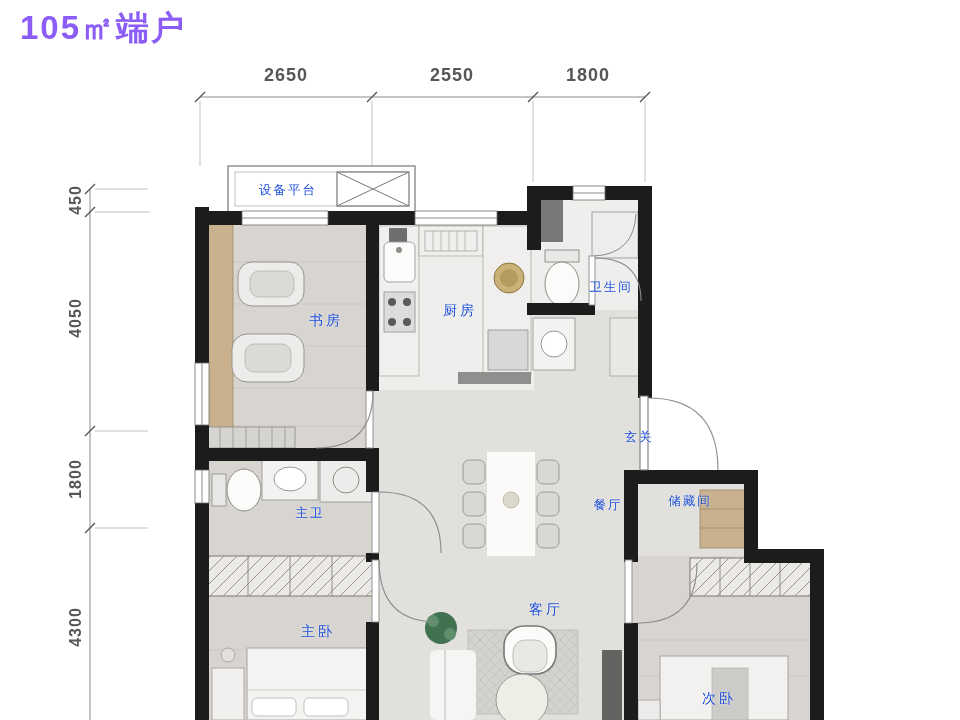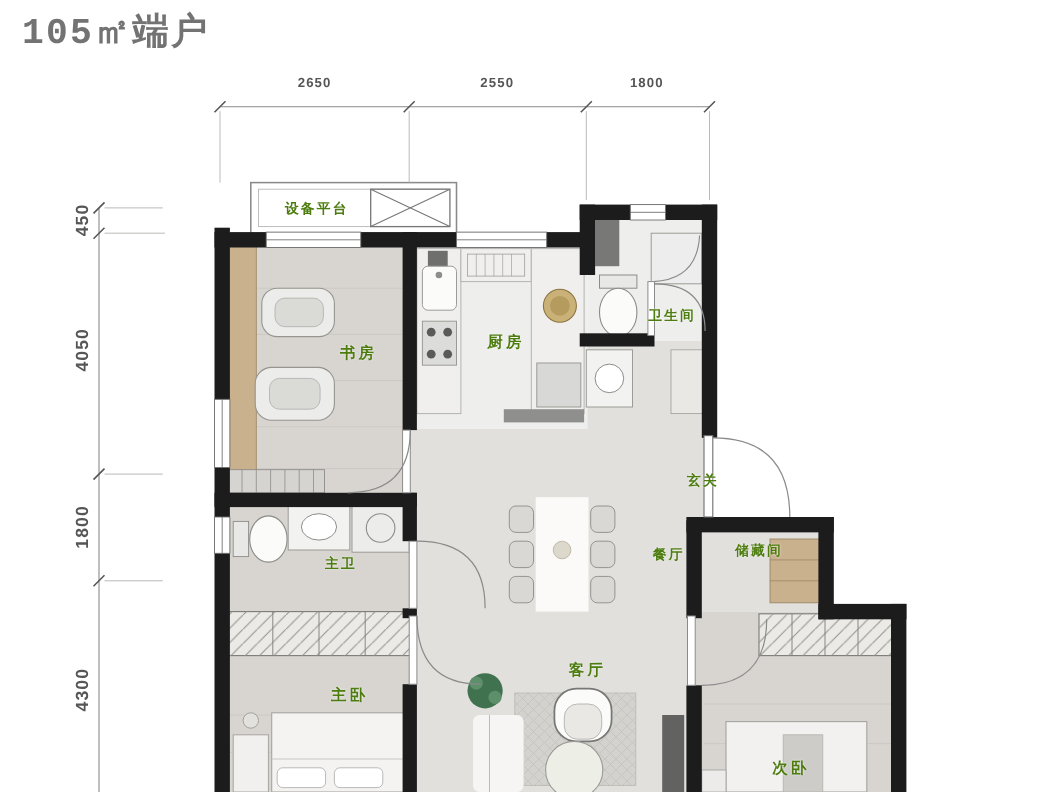--- a/index.html
+++ b/index.html
@@ -3,31 +3,31 @@
 <meta charset="utf-8">
 <style>
   html,body{margin:0;padding:0;}
   body{
     width:960px;height:720px;position:relative;overflow:hidden;
     background:#ffffff;font-family:"Liberation Sans","DejaVu Sans",sans-serif;
   }
   #plan-svg{position:absolute;left:0;top:0;}
   .page-title{
     position:absolute;left:20px;top:6px;font-size:33px;font-weight:600;
-    color:#737373;letter-spacing:2px;white-space:nowrap;font-family:Liberation Mono, monospace;
+    color:#8b5cf6;letter-spacing:2px;white-space:nowrap;
   }
   .room{
     position:absolute;transform:translate(-50%,-50%);
-    font-size:14px;font-weight:700;color:#4d7c0f;letter-spacing:3px;
+    font-size:14px;font-weight:400;color:#1d4ed8;letter-spacing:3px;
     white-space:nowrap;text-shadow:0 0 2px rgba(255,255,255,.8);
   }
   .room.small{font-size:12.5px;letter-spacing:2px;}
   .hdim{
     position:absolute;transform:translate(-50%,-50%);
-    font-size:12px;font-weight:600;color:#565656;letter-spacing:1px;white-space:nowrap;
+    font-size:18px;font-weight:600;color:#565656;letter-spacing:1px;white-space:nowrap;
   }
   .vdim{
     position:absolute;transform:translate(-50%,-50%) rotate(-90deg);
     font-size:16px;font-weight:600;color:#565656;letter-spacing:1px;white-space:nowrap;
   }
 </style>
 </head>
 <body>
 
 <svg id="plan-svg" width="960" height="720" viewBox="0 0 960 720">
@@ -260,14 +260,14 @@
 
 <div class="room small" style="left:288px;top:190px">设备平台</div>
 <div class="room" style="left:326px;top:321px">书房</div>
 <div class="room" style="left:460px;top:311px">厨房</div>
 <div class="room small" style="left:611px;top:287px">卫生间</div>
 <div class="room small" style="left:639px;top:437px">玄关</div>
 <div class="room small" style="left:310px;top:513px">主卫</div>
 <div class="room small" style="left:608px;top:505px">餐厅</div>
 <div class="room small" style="left:690px;top:501px">储藏间</div>
 <div class="room" style="left:318px;top:632px">主卧</div>
-<div class="room" style="left:534px;top:610px">客厅</div>
+<div class="room" style="left:546px;top:610px">客厅</div>
 <div class="room" style="left:719px;top:699px">次卧</div>
 
 </body></html>

